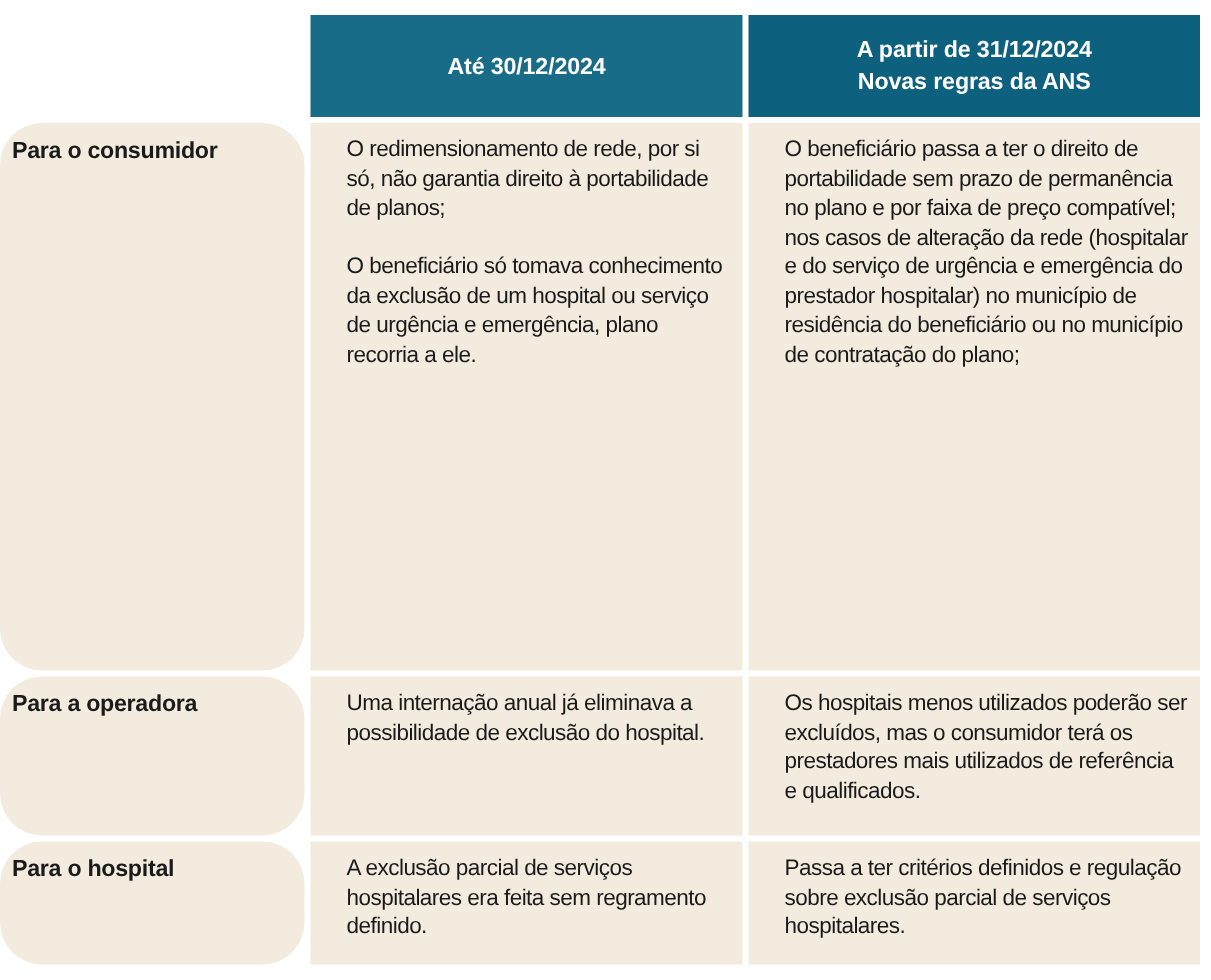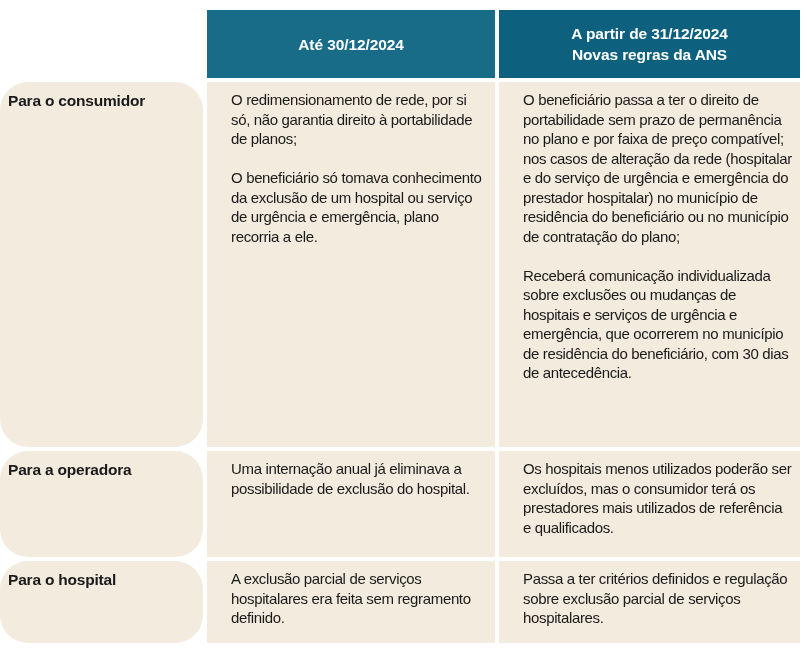--- a/index.html
+++ b/index.html
@@ -66,21 +66,20 @@
     <span>Novas regras da ANS</span>
   </div>
 
   <div class="label-cell">Para o consumidor</div>
   <div class="body-cell">
     <p>O redimensionamento de rede, por si só, não garantia direito à portabilidade de planos;</p>
     <p>O beneficiário só tomava conhecimento da exclusão de um hospital ou serviço de urgência e emergência, plano recorria a ele.</p>
   </div>
   <div class="body-cell">
     <p>O beneficiário passa a ter o direito de portabilidade sem prazo de permanência no plano e por faixa de preço compatível; nos casos de alteração da rede (hospitalar e do serviço de urgência e emergência do prestador hospitalar) no município de residência do beneficiário ou no município de contratação do plano;</p>
-    <p>Receberá comunicação individualizada sobre exclusões ou mudanças de hospitais e serviços de urgência e emergência, que ocorrerem no município de residência do beneficiário, com 30 dias de antecedência.</p>
   </div>
 
   <div class="label-cell">Para a operadora</div>
   <div class="body-cell">
     <p>Uma internação anual já eliminava a possibilidade de exclusão do hospital.</p>
   </div>
   <div class="body-cell">
     <p>Os hospitais menos utilizados poderão ser excluídos, mas o consumidor terá os prestadores mais utilizados de referência e qualificados.</p>
   </div>
 

